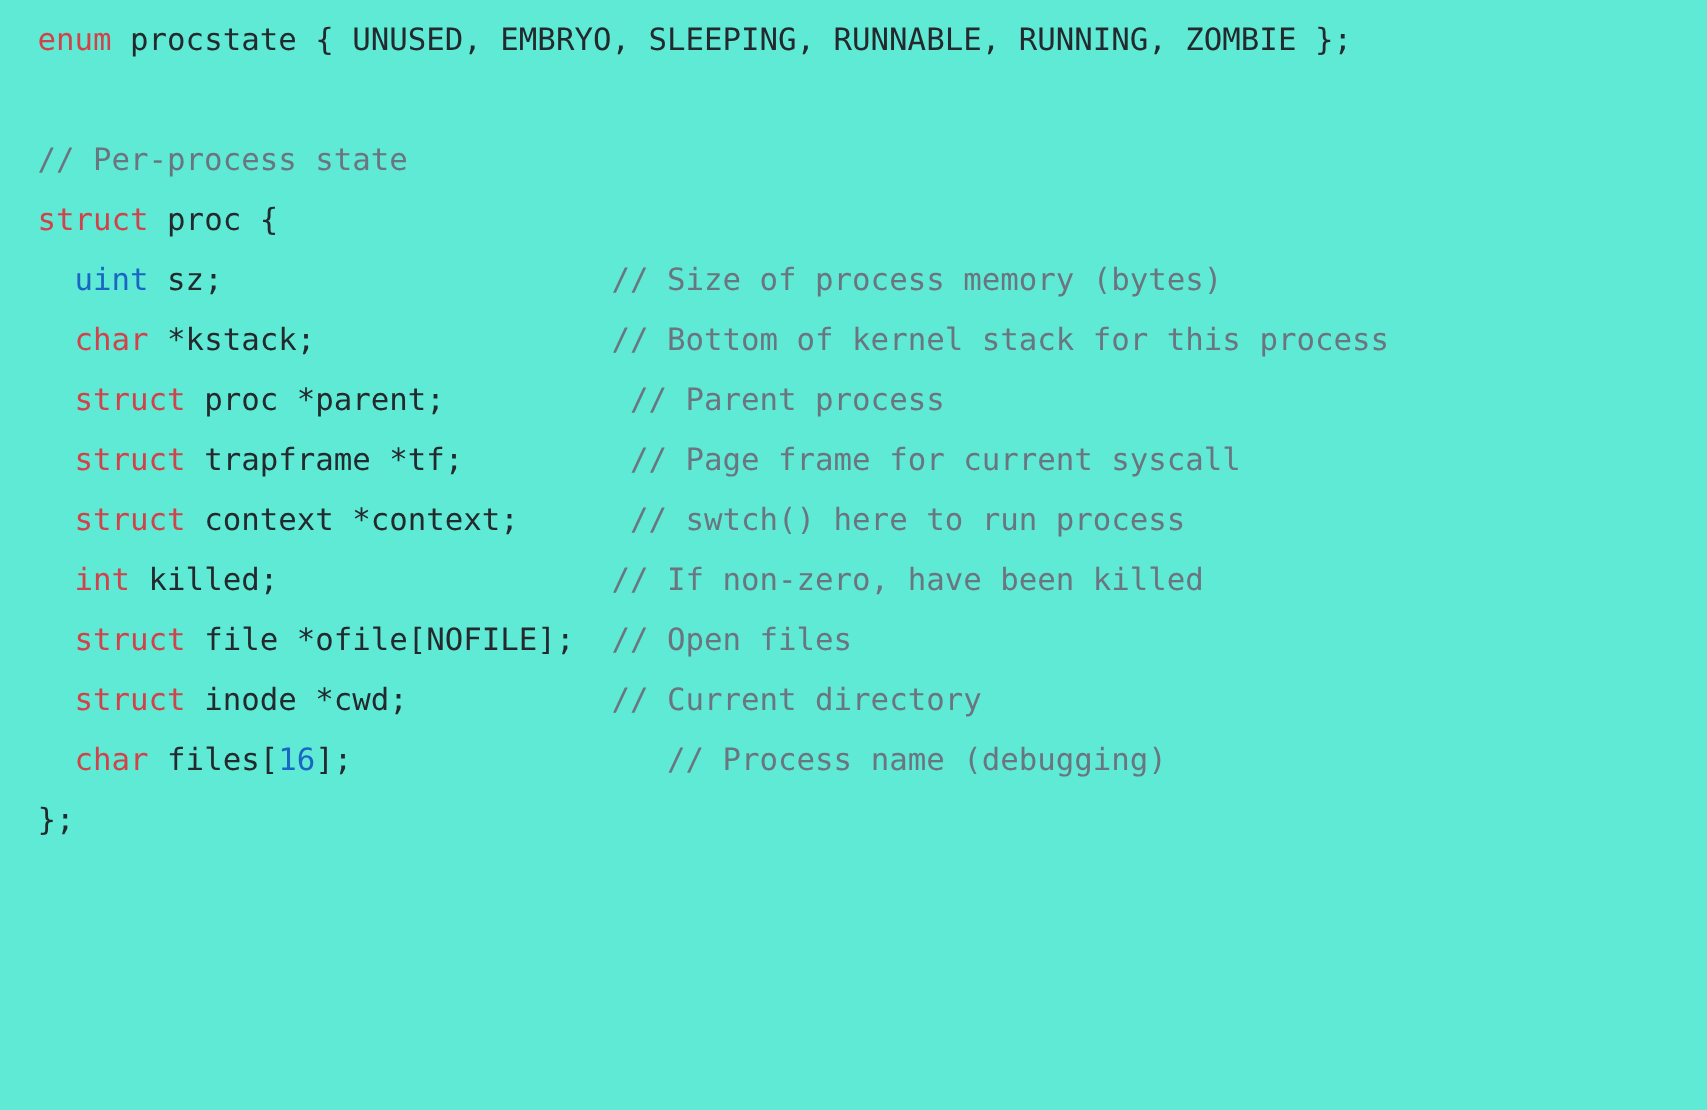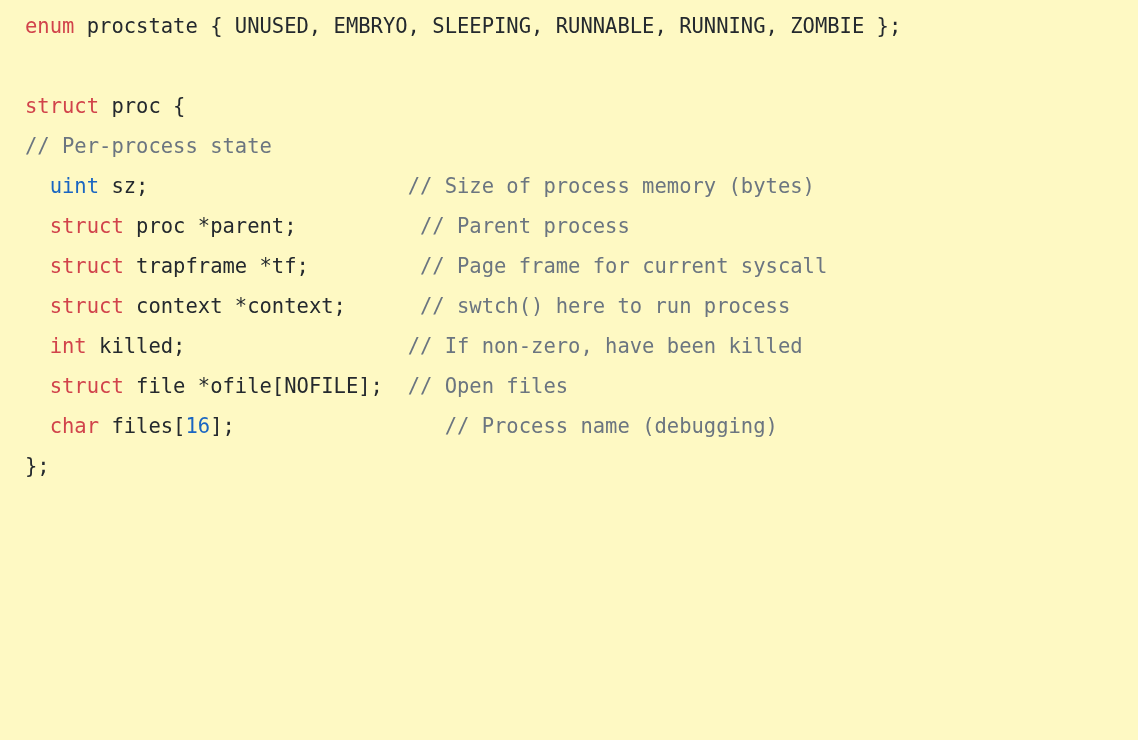--- a/index.html
+++ b/index.html
@@ -11,21 +11,21 @@
   body {
     width: 1138px;
     height: 740px;
     overflow: hidden;
     font-family: "DejaVu Sans Mono", "Liberation Mono", monospace;
   }
   .code-block {
     box-sizing: border-box;
     width: 1138px;
     height: 740px;
-    background: #fef9c3;
+    background: #5eead4;
     padding: 6px 0 0 25px;
   }
   .code-line {
     height: 40px;
     line-height: 40px;
     white-space: pre;
     font-size: 20.5px;
     letter-spacing: 0px;
     color: #24292e;
     font-family: "DejaVu Sans Mono", "Liberation Mono", monospace;
@@ -38,23 +38,25 @@
   .tok-number  { color: #1a66c2; }
   .tok-plain   { color: #24292e; }
   .tok-comment { color: #6b7580; }
 </style>
 </head>
 <body>
 
 <div class="code-block" id="code-block">
     <div class="code-line"><span class="tok-keyword">enum</span><span class="tok-plain"> procstate { UNUSED, EMBRYO, SLEEPING, RUNNABLE, RUNNING, ZOMBIE };</span></div>
     <div class="code-line blank">&nbsp;</div>
+    <div class="code-line"><span class="tok-comment">// Per-process state</span></div>
     <div class="code-line"><span class="tok-keyword">struct</span><span class="tok-plain"> proc {</span></div>
-    <div class="code-line"><span class="tok-comment">// Per-process state</span></div>
     <div class="code-line"><span class="tok-plain">  </span><span class="tok-type">uint</span><span class="tok-plain"> sz;                     </span><span class="tok-comment">// Size of process memory (bytes)</span></div>
+    <div class="code-line"><span class="tok-plain">  </span><span class="tok-keyword">char</span><span class="tok-plain"> *kstack;                </span><span class="tok-comment">// Bottom of kernel stack for this process</span></div>
     <div class="code-line"><span class="tok-plain">  </span><span class="tok-keyword">struct</span><span class="tok-plain"> proc *parent;          </span><span class="tok-comment">// Parent process</span></div>
     <div class="code-line"><span class="tok-plain">  </span><span class="tok-keyword">struct</span><span class="tok-plain"> trapframe *tf;         </span><span class="tok-comment">// Page frame for current syscall</span></div>
     <div class="code-line"><span class="tok-plain">  </span><span class="tok-keyword">struct</span><span class="tok-plain"> context *context;      </span><span class="tok-comment">// swtch() here to run process</span></div>
     <div class="code-line"><span class="tok-plain">  </span><span class="tok-keyword">int</span><span class="tok-plain"> killed;                  </span><span class="tok-comment">// If non-zero, have been killed</span></div>
     <div class="code-line"><span class="tok-plain">  </span><span class="tok-keyword">struct</span><span class="tok-plain"> file *ofile[NOFILE];  </span><span class="tok-comment">// Open files</span></div>
+    <div class="code-line"><span class="tok-plain">  </span><span class="tok-keyword">struct</span><span class="tok-plain"> inode *cwd;           </span><span class="tok-comment">// Current directory</span></div>
     <div class="code-line"><span class="tok-plain">  </span><span class="tok-keyword">char</span><span class="tok-plain"> files[</span><span class="tok-number">16</span><span class="tok-plain">];                 </span><span class="tok-comment">// Process name (debugging)</span></div>
     <div class="code-line"><span class="tok-plain">};</span></div>
   </div>
 
 </body></html>

